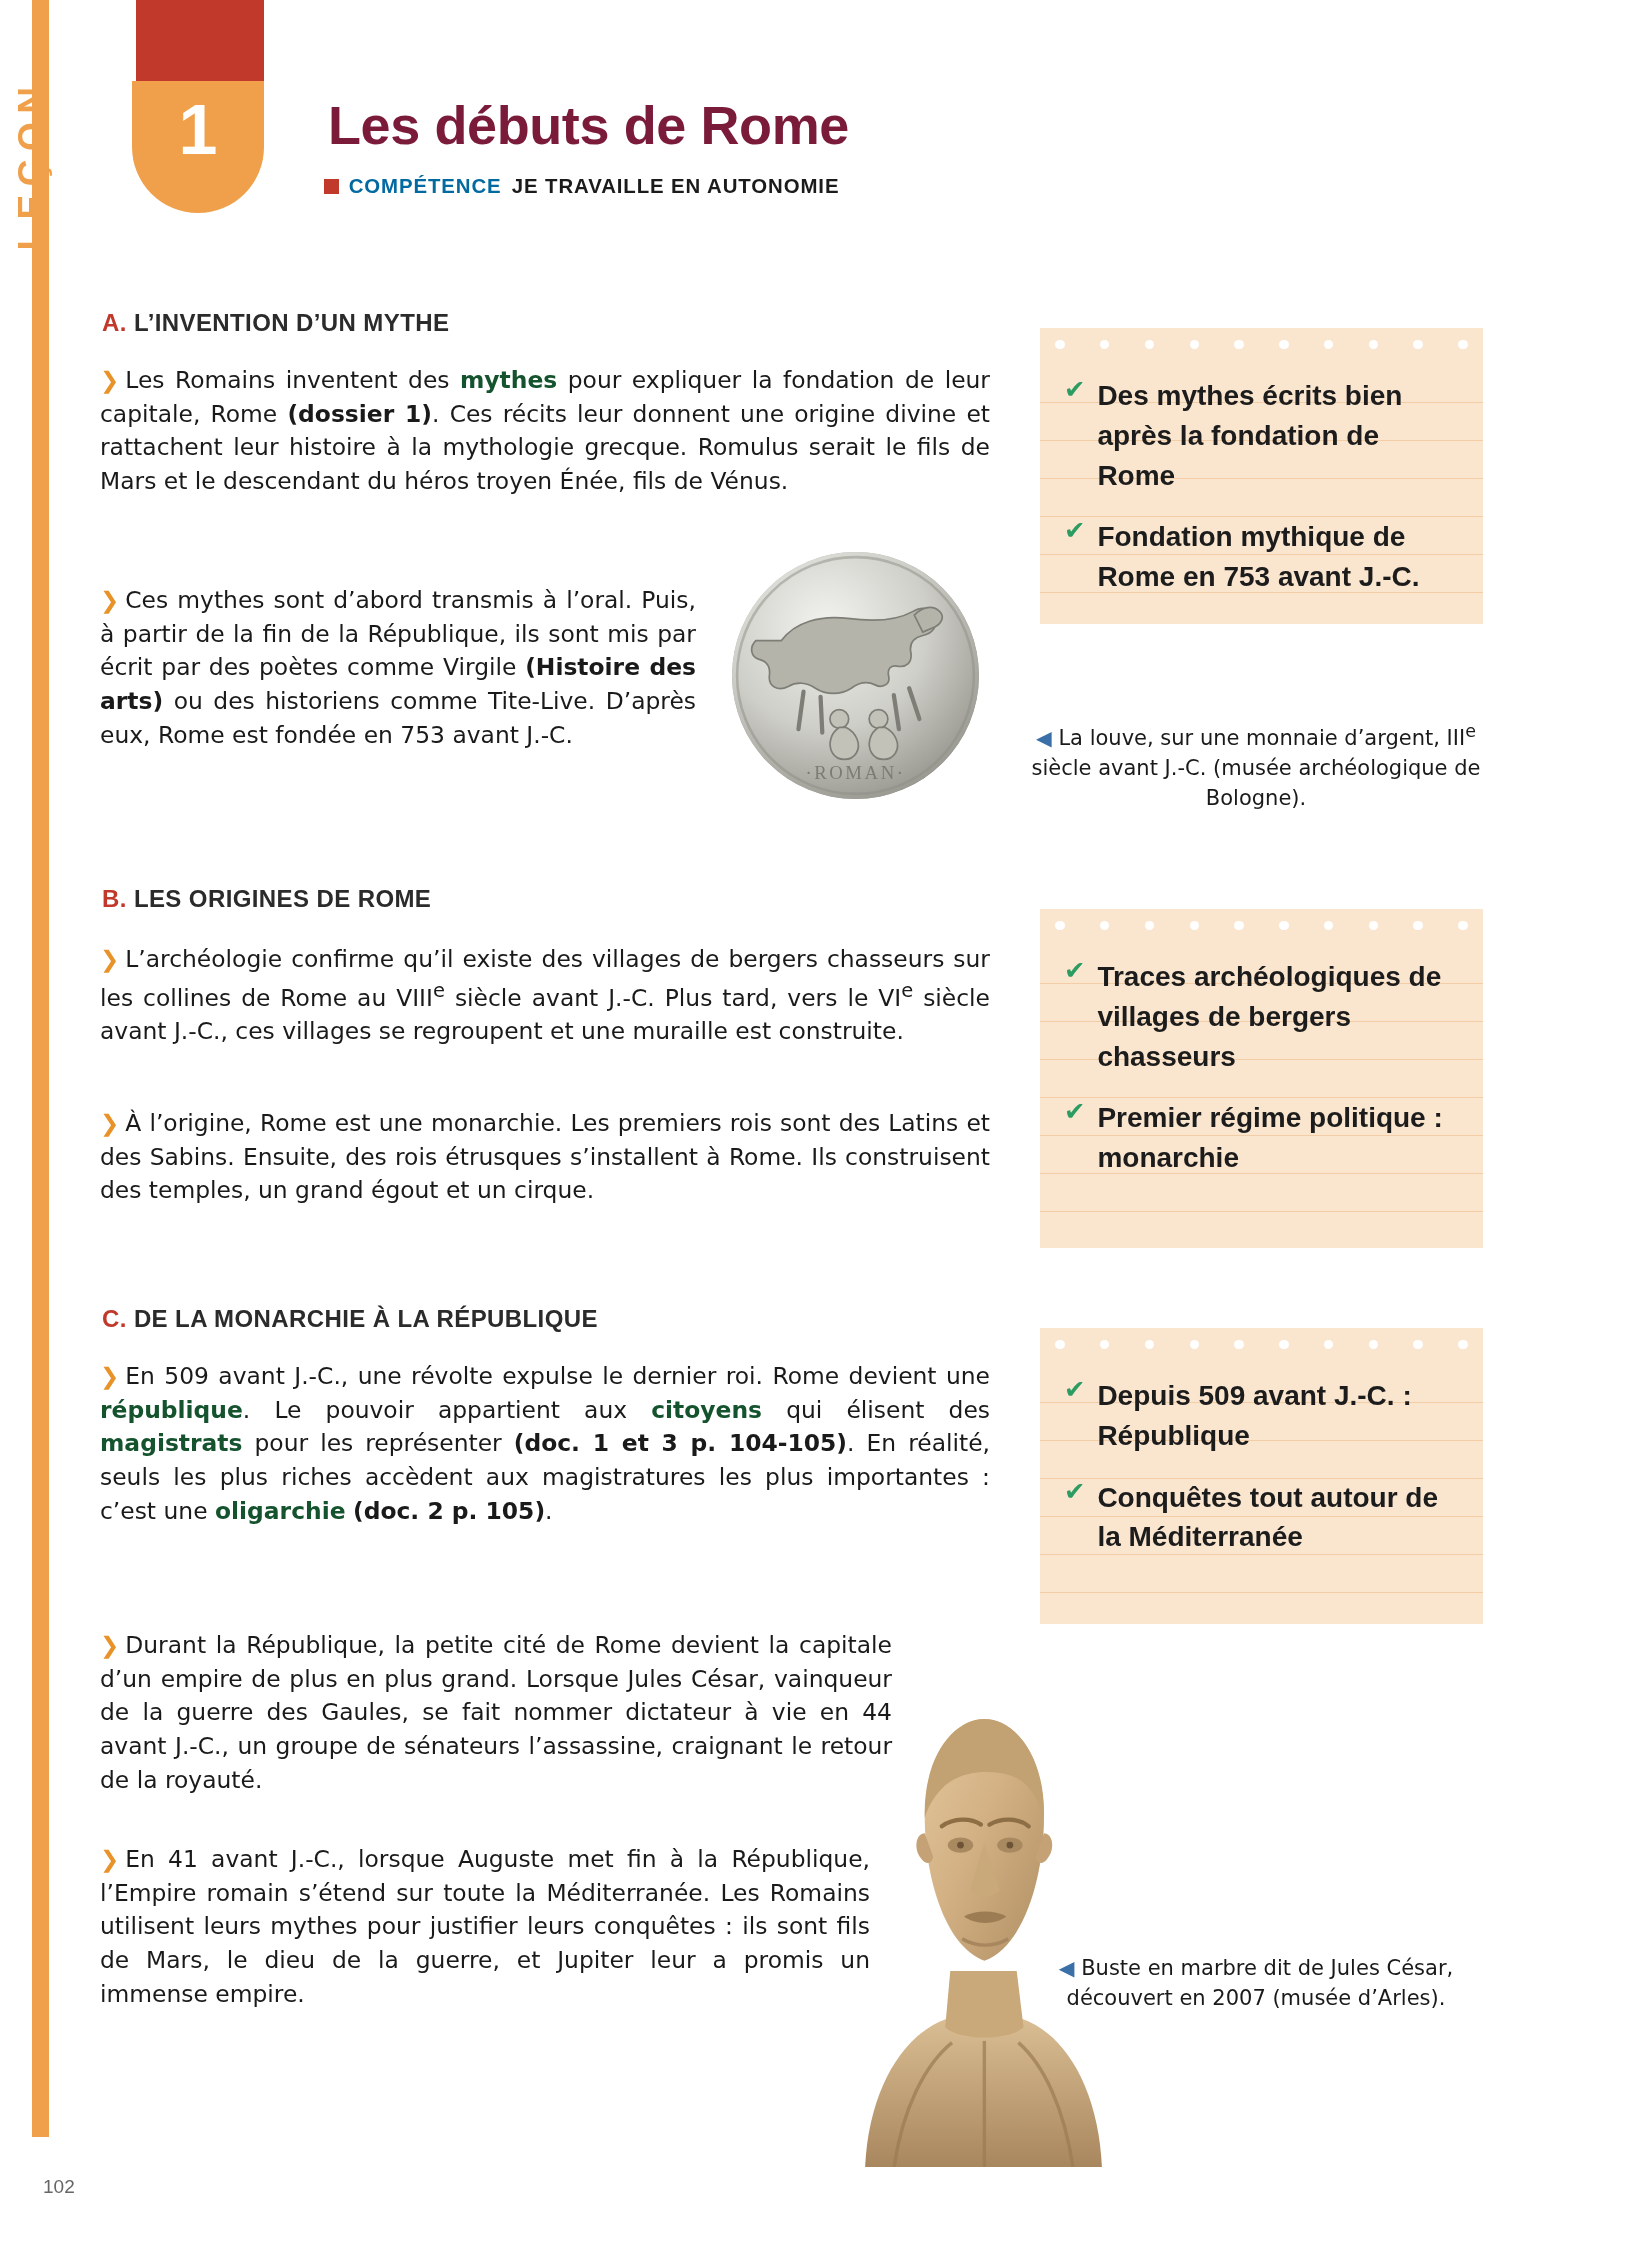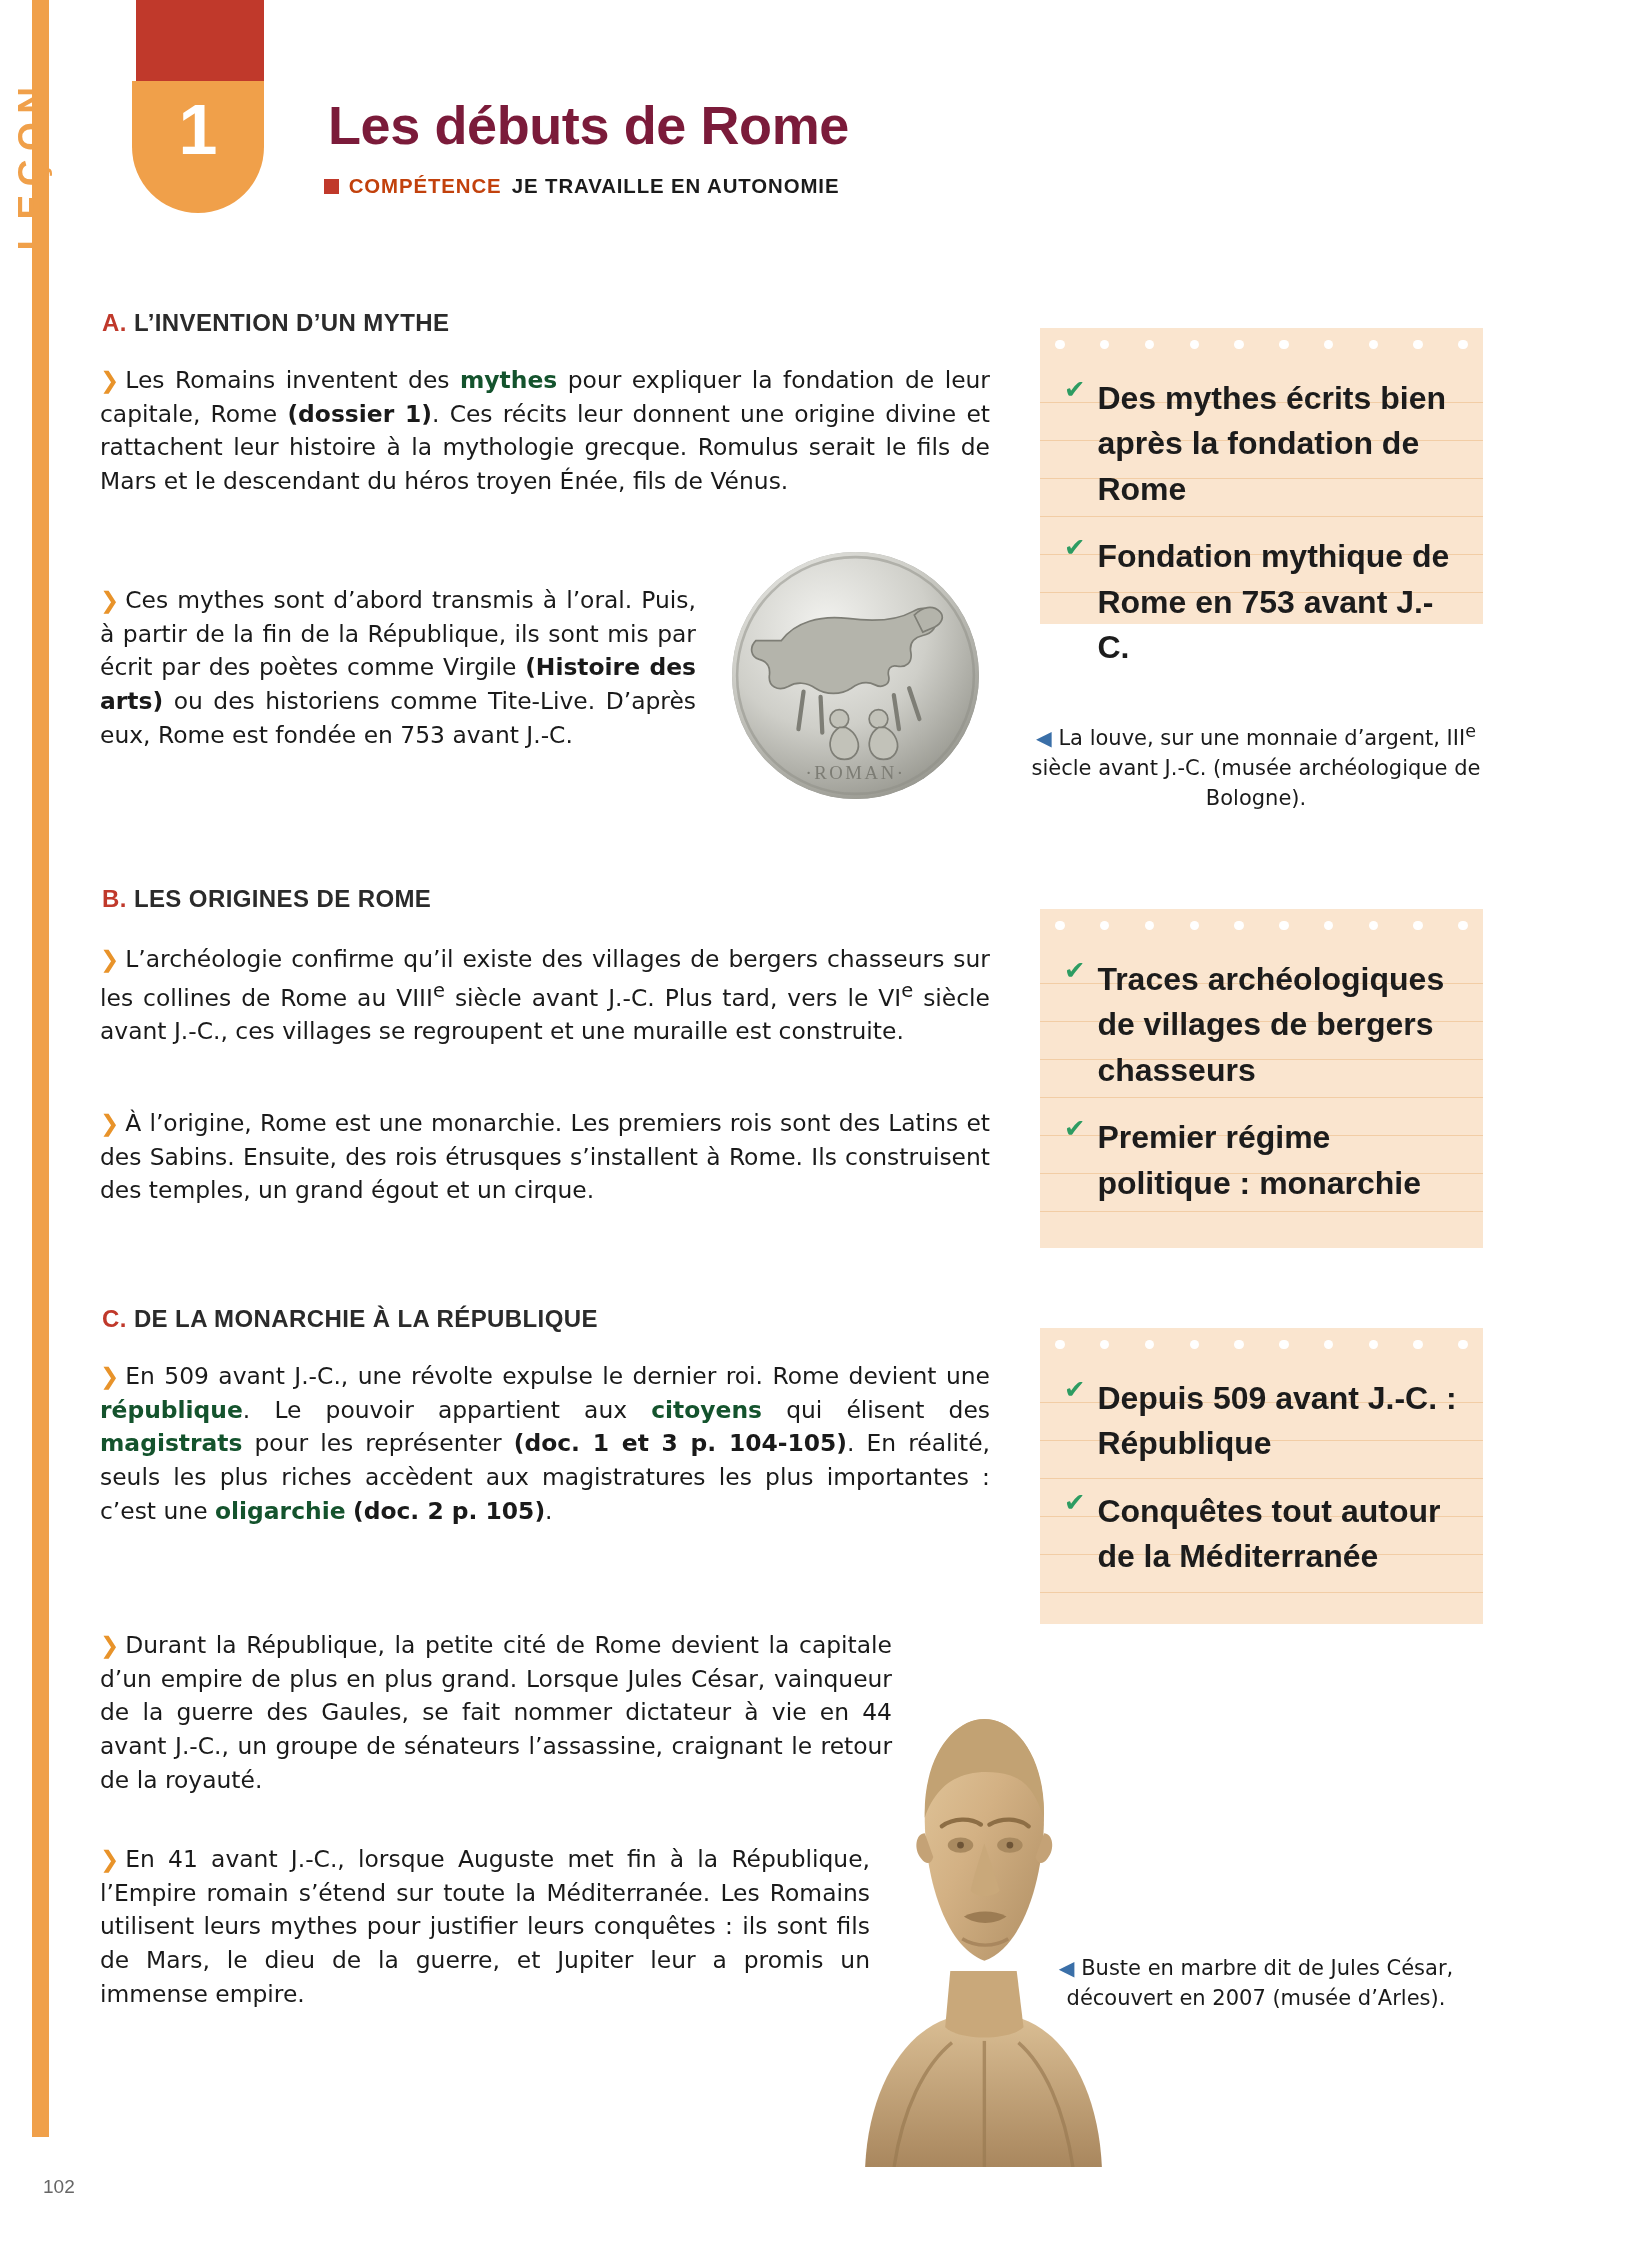--- a/index.html
+++ b/index.html
@@ -51,21 +51,21 @@
     font-weight:bold; font-size:54px; color:#7b1b3a;
     letter-spacing:-0.4px;
   }
   .competence {
     position:absolute; left:324px; top:175px;
     display:flex; align-items:center; gap:10.2px;
     font-family:"Liberation Sans", sans-serif;
     font-size:20.4px; font-weight:bold; letter-spacing:0.9px;
   }
   .comp-square { width:14.5px; height:14.5px; background:#c0392b; display:inline-block; }
-  .comp-word { color:#c2410c; }
+  .comp-word { color:#0369a1; }
   .comp-rest { color:#1b1b1b; }
 
   
   .sec-head {
     position:absolute;
     font-family:"Liberation Sans", sans-serif;
     font-weight:bold; font-size:24px; letter-spacing:0.4px;
   }
   .sec-letter { color:#c0392b; }
   .sec-title { color:#2b2b2b; }
@@ -111,21 +111,21 @@
     position:absolute; left:24px; right:19px; top:48px;
   }
   .note-item {
     display:flex; gap:12px; margin-bottom:22px;
   }
   .note-item .check {
     color:#2d9c62; font-size:25.5px; font-weight:bold; line-height:1.05;
   }
   .note-item .txt {
     font-family:"Liberation Sans", sans-serif;
-    font-weight:bold; font-size:32px; color:#1c1c1c;
+    font-weight:bold; font-size:28px; color:#1c1c1c;
     line-height:1.42;
   }
 
   
   .caption {
     position:absolute;
     font-size:21px; line-height:1.42; color:#1a1a1a;
     text-align:center;
     font-family:"DejaVu Sans", sans-serif;
   }

